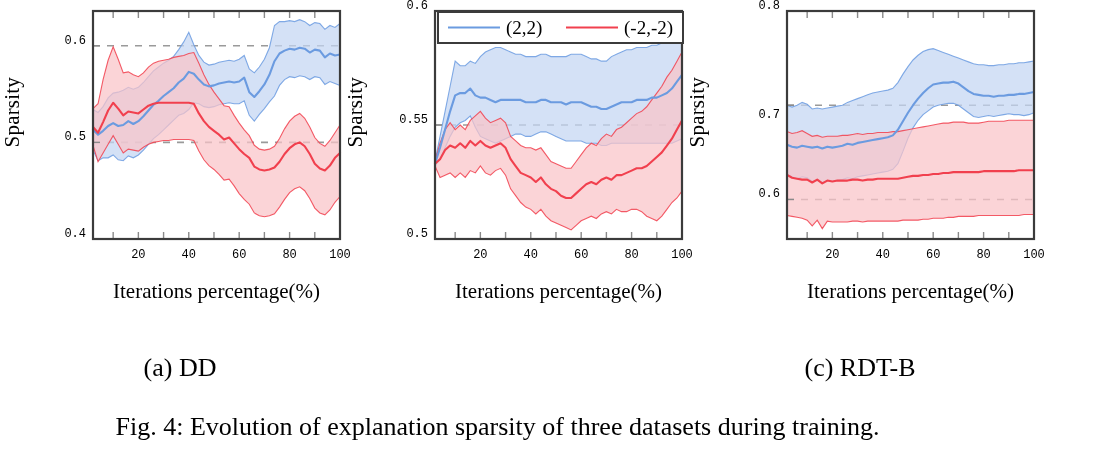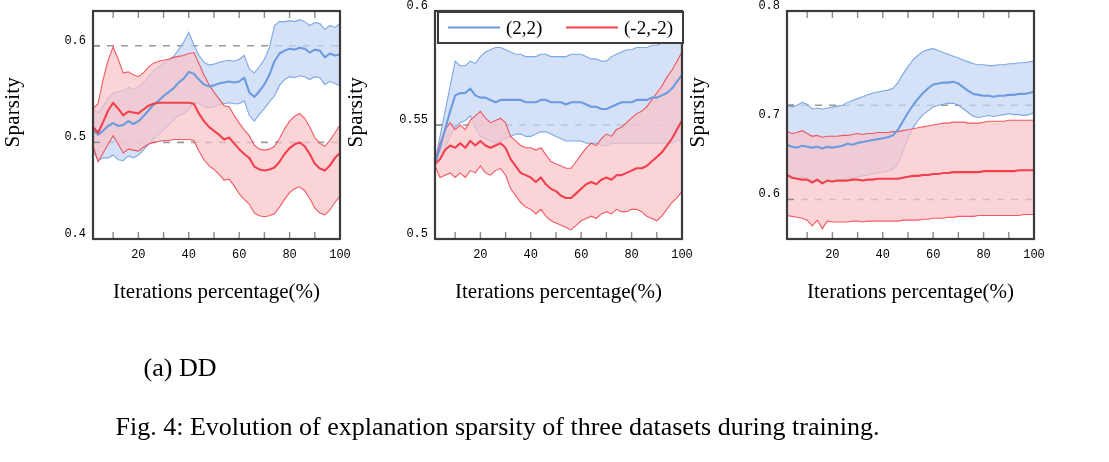--- a/index.html
+++ b/index.html
@@ -256,17 +256,18 @@
         <div class="tick-label xlab" style="left: 164.184px; top: 249px; width: 60px;">60</div>
         <div class="tick-label xlab" style="left: 214.592px; top: 249px; width: 60px;">80</div>
         <div class="tick-label xlab" style="left: 265px; top: 249px; width: 60px;">100</div>
         <div class="axis-title-x" style="left: 8px; top: 281px; width: 327px;">Iterations percentage(%)</div>
       </div>
 
   </div>
 
   <div class="subcaption-row">
     <div class="subcaption" id="subcap-a">(a) DD</div>
+    <div class="subcaption" id="subcap-c">(c) RDT-B</div>
   </div>
 
   <div class="fig-caption">Fig. 4: Evolution of explanation sparsity of three datasets during training.</div>
 
 </div>
 
 </body></html>

